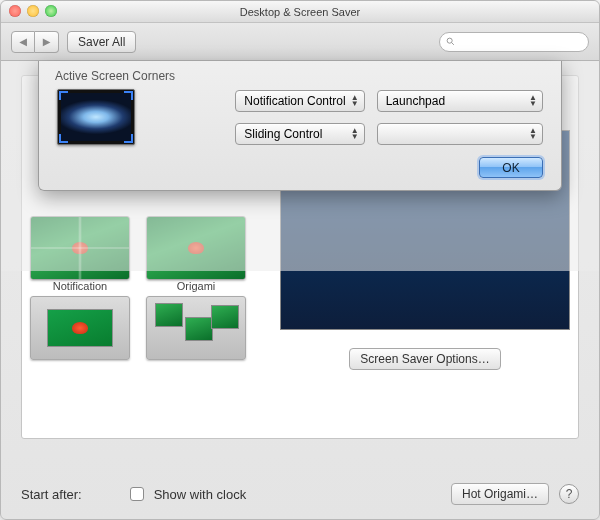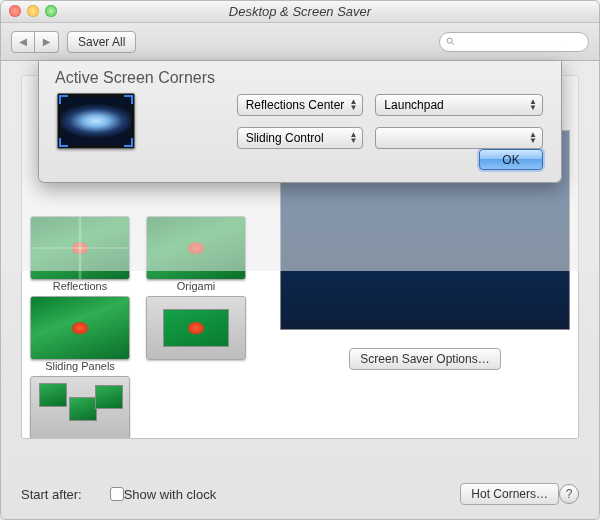--- a/index.html
+++ b/index.html
@@ -3,21 +3,21 @@
 <meta charset="utf-8">
 <style>
   * { box-sizing: border-box; margin: 0; padding: 0; font-family: "Lucida Grande","Helvetica Neue",Arial,sans-serif; }
   body { background:#fff; width:600px; height:520px; overflow:hidden; }
   .win { width:600px; height:520px; background:linear-gradient(#ececec,#e4e4e4); border:1px solid #b8b8b8; border-radius:6px; box-shadow:0 2px 10px rgba(0,0,0,.3); position:relative; }
 
   .titlebar { height:22px; position:relative; background:linear-gradient(#f7f7f7,#dcdcdc); border-bottom:1px solid #c2c2c2; border-radius:6px 6px 0 0; }
   .tl { position:absolute; left:8px; top:4px; display:flex; gap:6px; }
   .tl span { width:12px; height:12px; border-radius:50%; box-shadow:inset 0 0 1px rgba(0,0,0,.5); }
   .tl .r{background:radial-gradient(#ff9e92,#ff5f57);} .tl .y{background:radial-gradient(#ffe08a,#ffbd2e);} .tl .g{background:radial-gradient(#bdf0a6,#28c940);}
-  .title { text-align:center; font-size:13px; color:#3c3c3c; line-height:22px;font-style:italic; }
+  .title { text-align:center; font-size:11px; color:#3c3c3c; line-height:22px; }
 
   .toolbar { height:38px; display:flex; align-items:center; padding:0 10px; gap:8px; background:linear-gradient(#e9e9e9,#d9d9d9); border-bottom:1px solid #b4b4b4; }
   .nav { display:flex; }
   .nav button { width:24px; height:22px; background:linear-gradient(#fdfdfd,#e2e2e2); border:1px solid #a8a8a8; color:#888; font-size:10px;}
   .nav button:first-child{border-radius:4px 0 0 4px;} .nav button:last-child{border-radius:0 4px 4px 0; border-left:0;}
   .btn { height:22px; padding:0 10px; background:linear-gradient(#fdfdfd,#e2e2e2); border:1px solid #a8a8a8; border-radius:4px; font-size:12px; color:#333;}
   .search { margin-left:auto; width:150px; height:20px; border:1px solid #b3b3b3; border-radius:10px; background:#fff; display:flex; align-items:center; padding:0 6px;}
   .search svg{width:11px;height:11px;fill:#888;margin-right:4px;}
   .search input{border:0;outline:0;flex:1;font-size:11px;background:transparent;}
 
@@ -36,50 +36,50 @@
   .shift::after{inset:0;background:repeating-linear-gradient(#fff4 0 1px,transparent 1px 21px),repeating-linear-gradient(90deg,#fff4 0 1px,transparent 1px 25px);}
   .pm { background:linear-gradient(#dcdcdc,#bcbcbc); }
   .pm .inner{position:absolute; inset:12px 16px; background:linear-gradient(160deg,#15a048,#087d2f); border:1px solid #8e8e8e;}
   .pm .bug{top:50%;left:50%;}
   .hol .sq{position:absolute;width:28px;height:24px;border:1px solid #8a8a8a;background:linear-gradient(160deg,#2fae52,#0a6f2a);}
   .hol .a{top:6px;left:8px;} .hol .b{top:20px;left:38px;} .hol .c{top:8px;left:64px;}
   .rightprev { flex:1; display:flex; flex-direction:column; align-items:center; gap:18px;}
   .preview { width:100%; height:200px; margin-top:44px; background:linear-gradient(#0a3a76,#0b2a52 60%,#0d1e3b); border:1px solid #888;}
   .optbtn { align-self:center; }
 
-  .footer { position:absolute; left:20px; right:20px; bottom:14px; display:flex; align-items:center; font-size:13px; color:#333;}
+  .footer { position:absolute; left:20px; right:20px; bottom:14px; display:flex; align-items:center; gap:10px; font-size:13px; color:#333;}
   .select { height:20px; padding:0 16px 0 8px; background:linear-gradient(#fdfdfd,#e2e2e2); border:1px solid #999; border-radius:4px; font-size:12px; position:relative;}
   .select::after{content:"";position:absolute;right:5px;top:50%;transform:translateY(-50%);width:6px;height:10px;background:
     linear-gradient(#333,#333) 0 0/6px 1px no-repeat; clip-path: polygon(0 35%,50% 0,100% 35%,100% 45%,50% 10%,0 45%,0 55%,50% 90%,100% 55%,100% 65%,50% 100%,0 65%);}
   .chk { width:14px; height:14px; border:1px solid #8c8c8c; border-radius:3px; background:#fff; display:inline-block; vertical-align:-2px;}
   .help { width:20px;height:20px;border-radius:50%;border:1px solid #999;background:linear-gradient(#fff,#ddd);font-size:12px;color:#555;display:flex;align-items:center;justify-content:center;}
 
   
   .dim { position:absolute; inset:0 0 auto 0; height:210px; background:rgba(235,235,235,.55); backdrop-filter:blur(0.5px);}
   .sheet { position:absolute; top:0; left:50%; transform:translateX(-50%); width:524px; background:linear-gradient(#efefef,#e3e3e3); border:1px solid #9c9c9c; border-top:0; border-radius:0 0 6px 6px; box-shadow:0 6px 20px rgba(0,0,0,.35); padding:14px 18px 12px; }
-  .sheet-title { font-size:16px; color:#555; margin:-6px 0 6px -2px;}
+  .sheet-title { font-size:12px; color:#555; margin:-6px 0 6px -2px;}
   .corners { display:grid; grid-template-columns:1fr auto 1fr; grid-template-rows:auto auto; gap:10px 12px; align-items:center;}
   .popup { height:22px; width:100%; background:linear-gradient(#fdfdfd,#e1e1e1); border:1px solid #9a9a9a; border-radius:4px; font-size:12px; padding:0 18px 0 8px; position:relative; text-align:left; box-shadow:0 1px 0 rgba(255,255,255,.6) inset;}
   .popup::after{content:"";position:absolute;right:4px;top:3px;bottom:3px;width:12px;border-left:1px solid #bbb;background:
     radial-gradient(2px 2px at 50% 30%, #333 99%, transparent),
     radial-gradient(2px 2px at 50% 70%, #333 99%, transparent);
     clip-path: polygon(20% 32%,50% 12%,80% 32%,80% 40%,50% 20%,20% 40%, 20% 60%,50% 80%,80% 60%,80% 68%,50% 88%,20% 68%);
     background-color:transparent;}
   .popup::after{background: none;}
   .popup .arr{position:absolute;right:5px;top:50%;transform:translateY(-50%);font-size:8px;color:#444;line-height:6px;text-align:center;}
   .mon { width:78px; height:56px; border:1px solid #6d6d6d; border-radius:2px; background:#111; position:relative; box-shadow:0 1px 3px rgba(0,0,0,.4);}
   .mon .img{position:absolute;inset:3px;background:
      radial-gradient(ellipse 70% 45% at 50% 50%, #bfe6ff 0%, #7fb8ea 25%, #1f3b6e 55%, #081226 80%);
      border-radius:1px;}
   .mon .c{position:absolute;width:9px;height:9px;}
   .mon .c::before,.mon .c::after{content:"";position:absolute;background:#3b82f6;}
   .mon .c::before{width:9px;height:2px;} .mon .c::after{width:2px;height:9px;}
   .mon .tl2{top:1px;left:1px;} .mon .tr2{top:1px;right:1px;} .mon .tr2::after{right:0;}
   .mon .bl2{bottom:1px;left:1px;} .mon .bl2::before{bottom:0;} .mon .br2{bottom:1px;right:1px;} .mon .br2::before{bottom:0;} .mon .br2::after{right:0;}
-  .sheet-footer{display:flex;justify-content:flex-end;}
+  .sheet-footer{display:flex;justify-content:flex-end;margin-top:12px;}
   .ok { width:64px; height:21px; border:1px solid #3b6fb5; border-radius:4px; background:linear-gradient(#cfe8ff,#8ec2f7 49%,#5fa5ec 50%,#8ec2f7); font-size:12px; color:#123; box-shadow:0 0 0 2px rgba(100,160,240,.4);}
 </style>
 </head>
 <body>
 
 <div class="win">
 
   <div class="titlebar">
     <div class="tl">
       <span class="r"></span>
@@ -106,33 +106,27 @@
 
   <div class="content">
 
     <div class="backdrop">
       <div class="backpanel">
         <div class="thumbs">
           <div class="thcell">
             <div class="thumb green refl">
                 <div class="bug"></div>
               </div>
-            <div>Reflections</div>
+            <div>Notification</div>
           </div>
           <div class="thcell">
             <div class="thumb green orig">
                 <div class="bug"></div>
               </div>
             <div>Origami</div>
-          </div>
-          <div class="thcell">
-            <div class="thumb green slide">
-                <div class="bug"></div>
-              </div>
-            <div>Sliding Panels</div>
           </div>
           <div class="thcell">
             <div class="thumb pm">
                 <div class="inner"></div>
                 <div class="bug"></div>
               </div>
 
           </div>
           <div class="thcell">
             <div class="thumb pm hol">
@@ -150,29 +144,29 @@
         </div>
       </div>
     </div>
 
     <div class="footer">
       <span>Start after:</span>
       <span style="width:28px"></span>
       <span class="chk"></span>
       <span>Show with clock</span>
       <span style="flex:1"></span>
-      <button class="btn">Hot Corners…</button>
+      <button class="btn">Hot Origami…</button>
       <span class="help">?</span>
     </div>
 
     <div class="dim"></div>
     <div class="sheet">
       <div class="sheet-title">Active Screen Corners</div>
       <div class="corners">
-        <button class="popup"><span>Reflections Center</span><span class="arr">▲<br>▼</span></button>
+        <button class="popup"><span>Notification Control</span><span class="arr">▲<br>▼</span></button>
         <div class="mon" style="grid-row:1/3">
           <div class="img"></div>
           <span class="c tl2"></span>
           <span class="c tr2"></span>
           <span class="c bl2"></span>
           <span class="c br2"></span>
         </div>
         <button class="popup"><span>Launchpad</span><span class="arr">▲<br>▼</span></button>
         <button class="popup"><span>Sliding Control</span><span class="arr">▲<br>▼</span></button>
         <button class="popup"><span class="arr">▲<br>▼</span></button>

